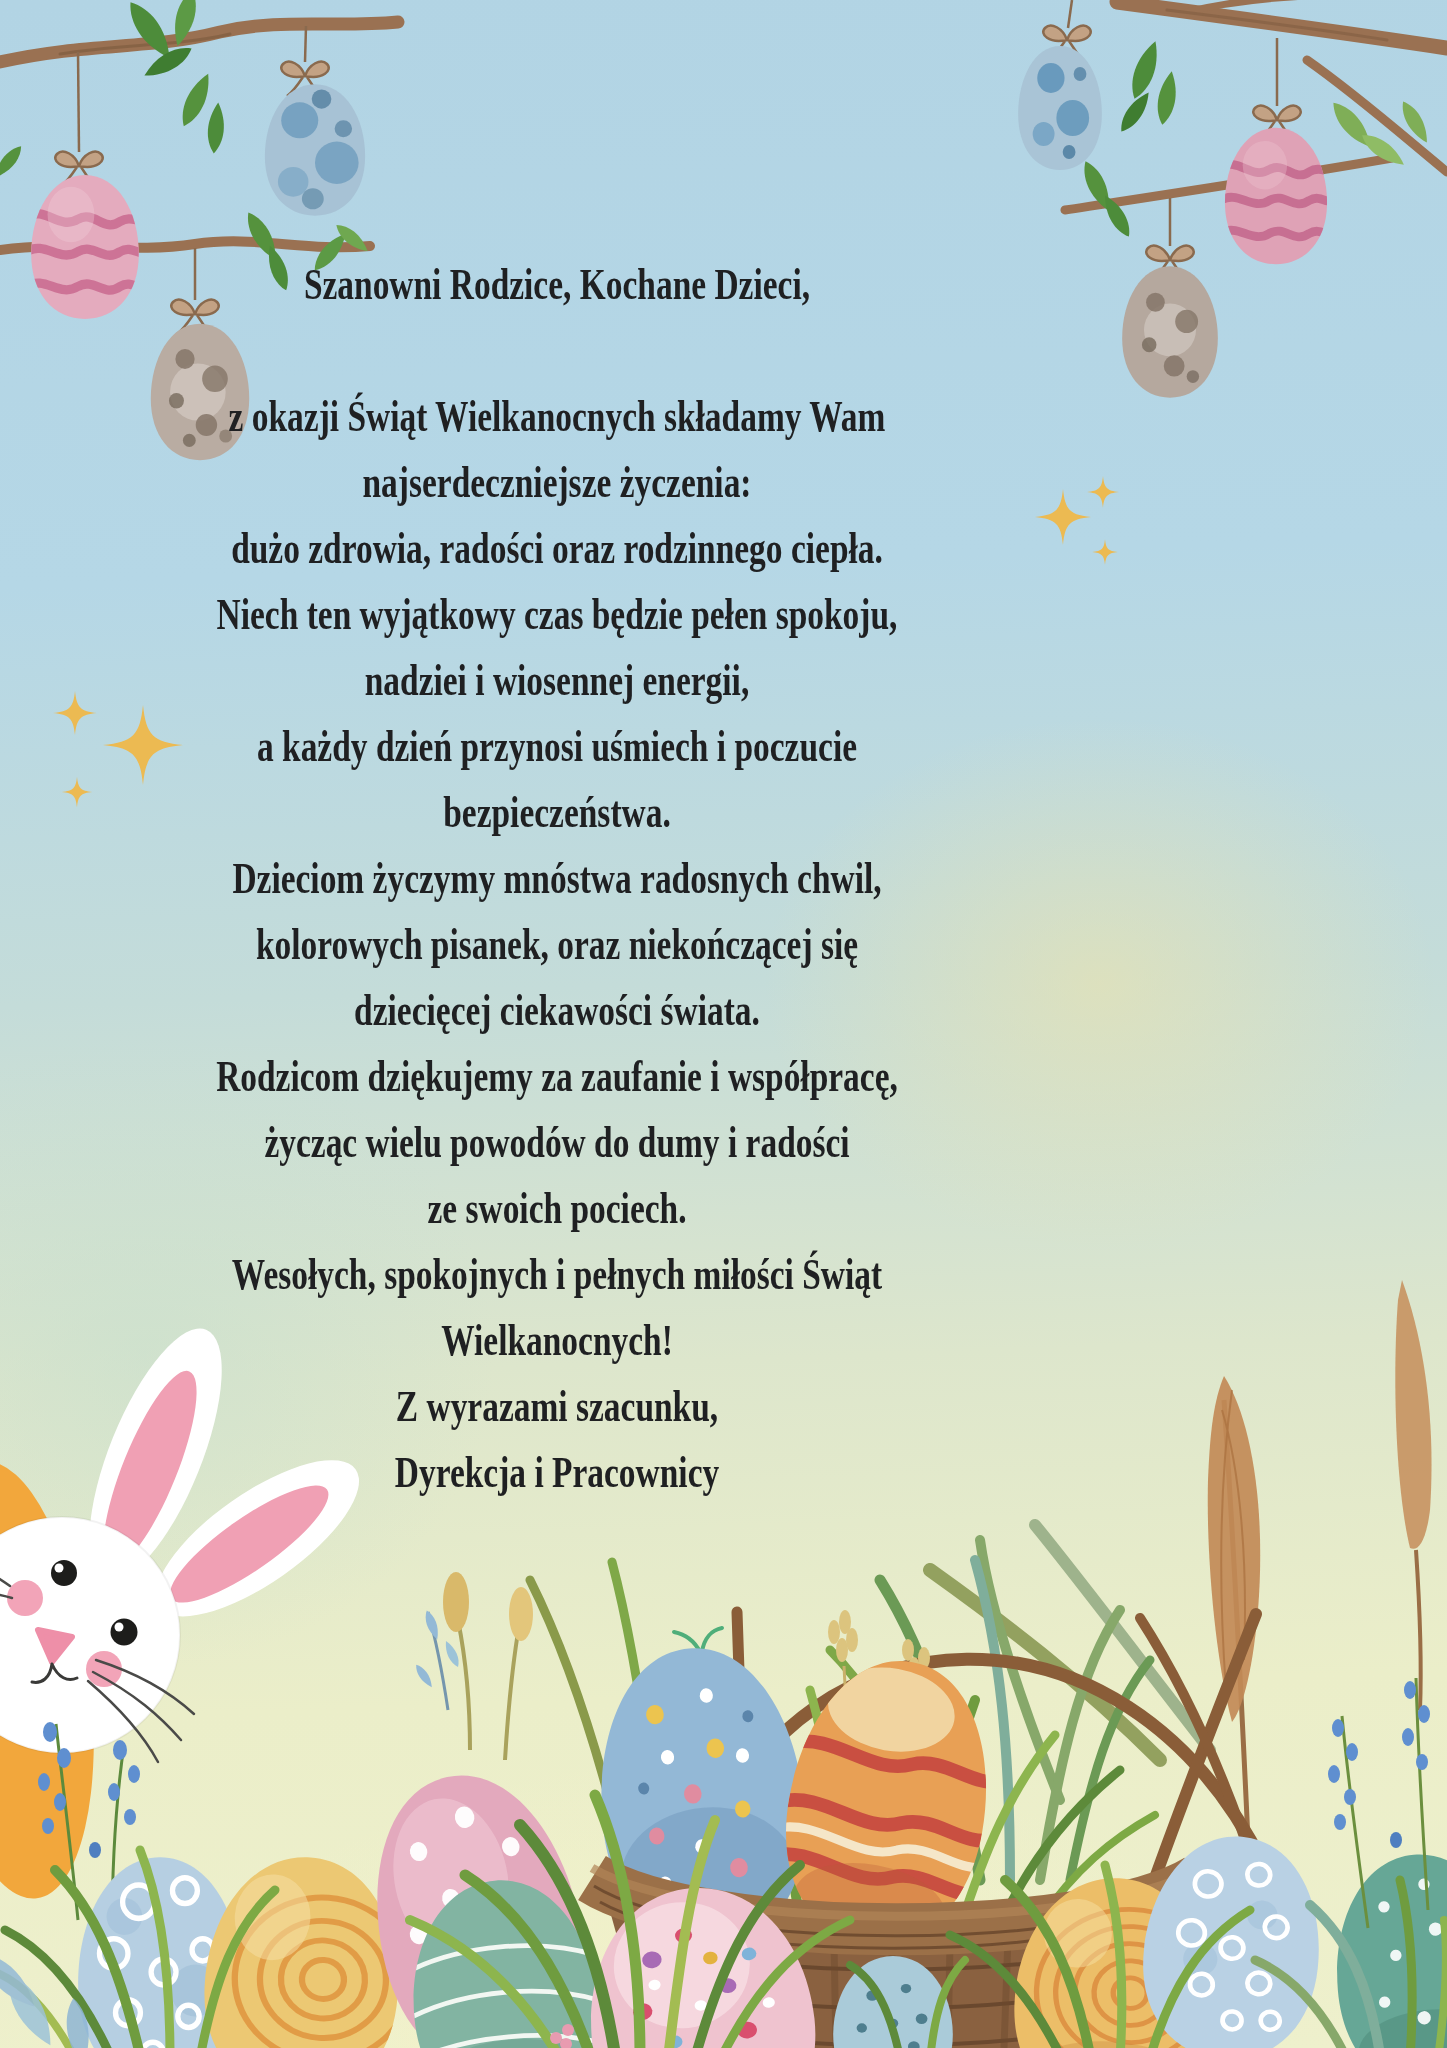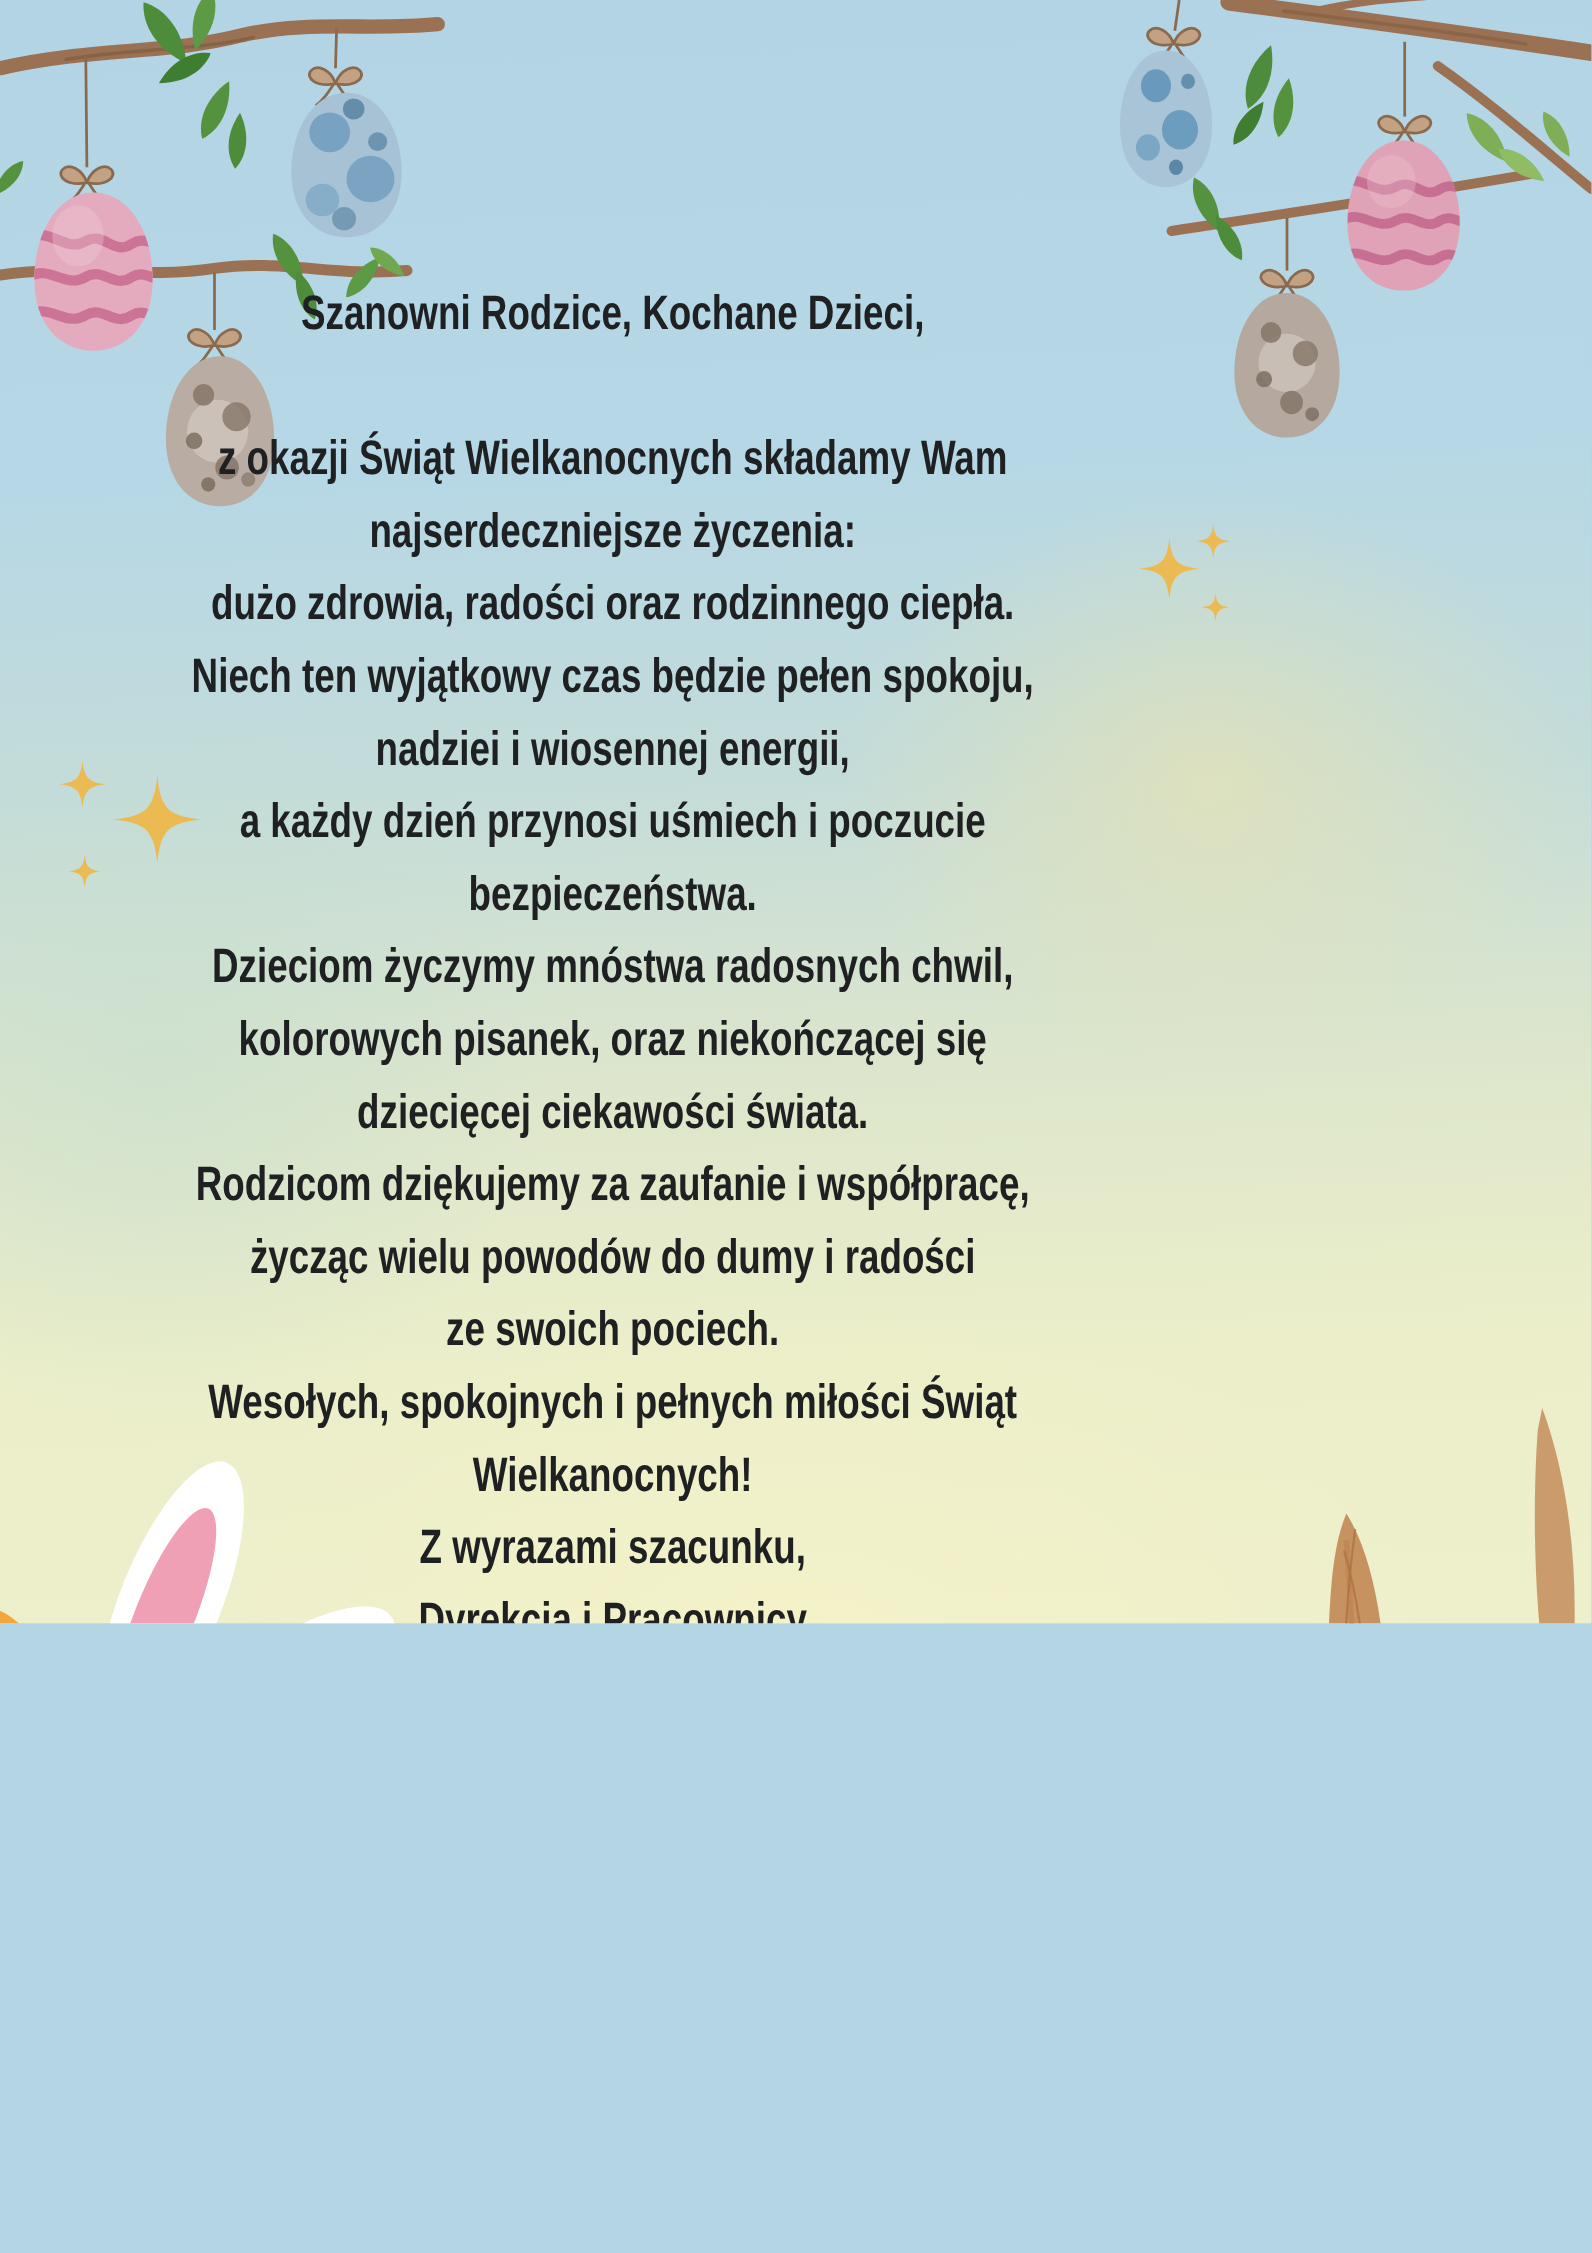--- a/index.html
+++ b/index.html
@@ -1,18 +1,18 @@
 <!DOCTYPE html>
 <html><head>
 <meta charset="utf-8">
 <style>
   html,body{margin:0;padding:0;background:#b3d5e4;}
   .stage{
-    position:relative;width:1447px;height:1476px;overflow:hidden;
-    font-family:Liberation Sans, sans-serif;
+    position:relative;width:1447px;height:2048px;overflow:hidden;
+    font-family:Liberation Serif, serif;
     background:
       radial-gradient(ellipse 480px 380px at 76% 48%, rgba(240,228,168,.55), rgba(240,228,168,0) 70%),
       radial-gradient(ellipse 500px 450px at 10% 66%, rgba(196,222,206,.50), rgba(196,222,206,0) 70%),
       radial-gradient(ellipse 900px 520px at 50% 102%, rgba(244,242,200,.90), rgba(244,242,200,0) 65%),
       linear-gradient(178deg,#b2d4e4 0%,#b5d7e6 28%,#c4dcd9 48%,#dde6cc 66%,#ebeec9 82%,#eef0cc 100%);
   }
   .abs{position:absolute;}
   .message{
     position:absolute;top:252px;left:0;width:1114px;text-align:center;
     font-weight:700;font-size:44px;line-height:66px;color:#1f2022;

